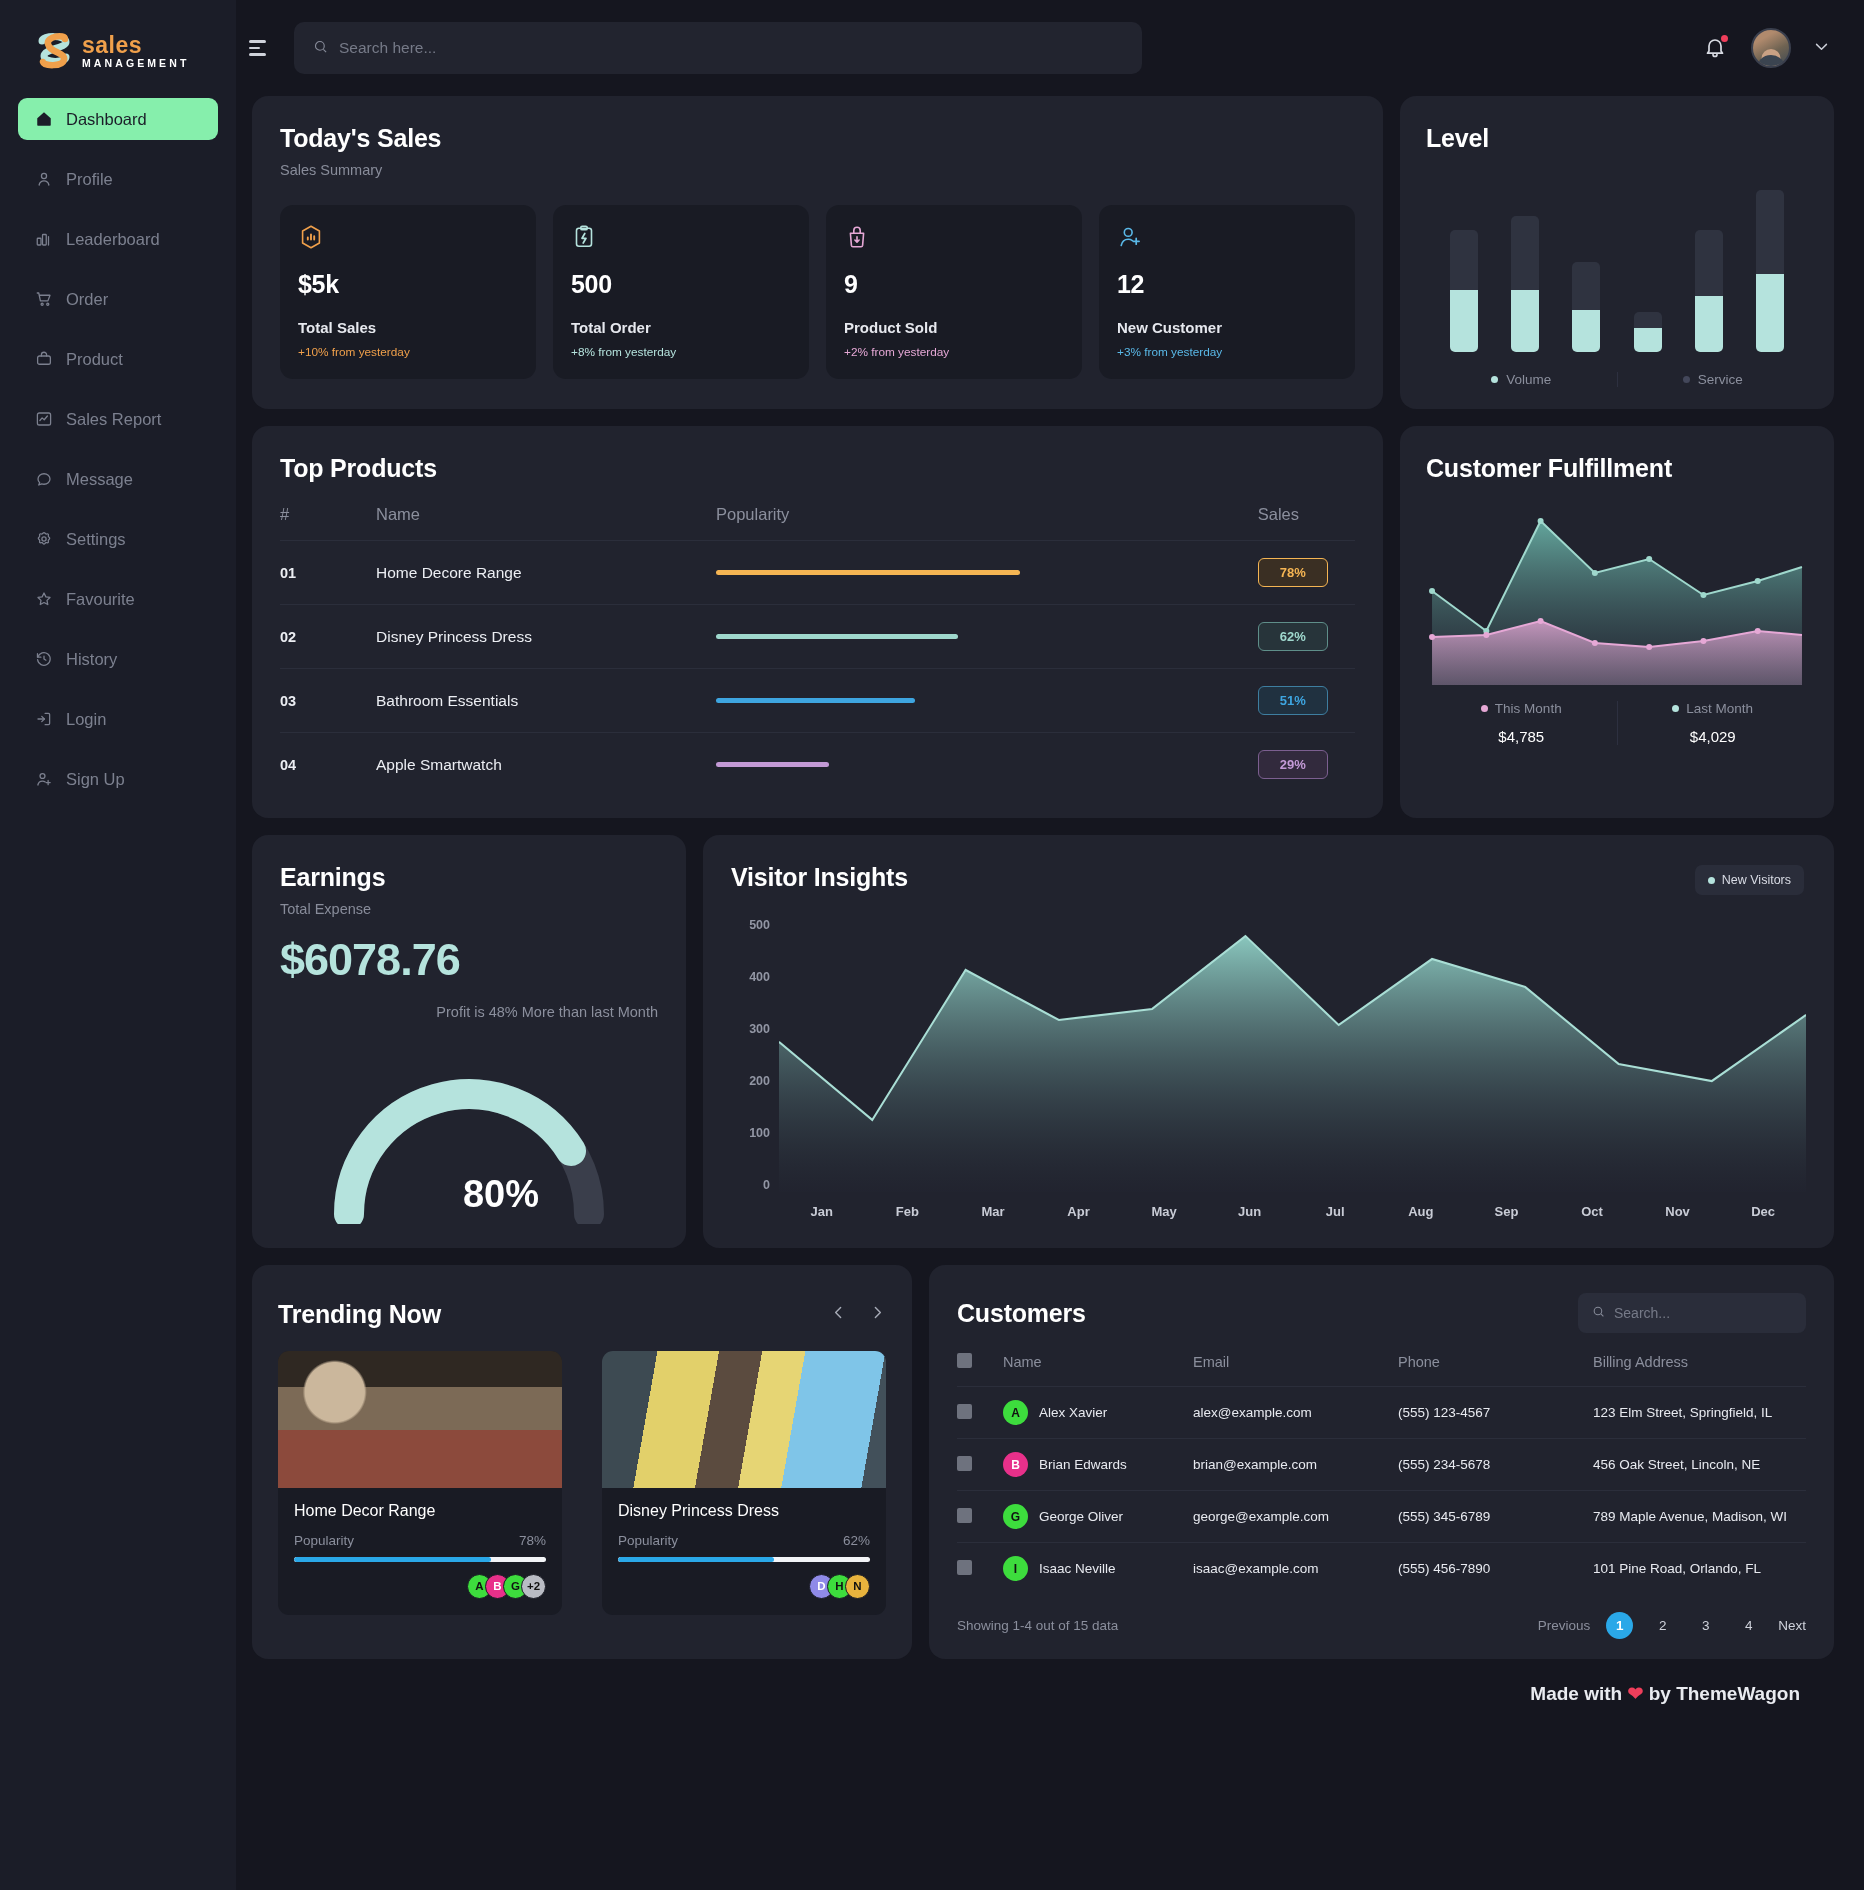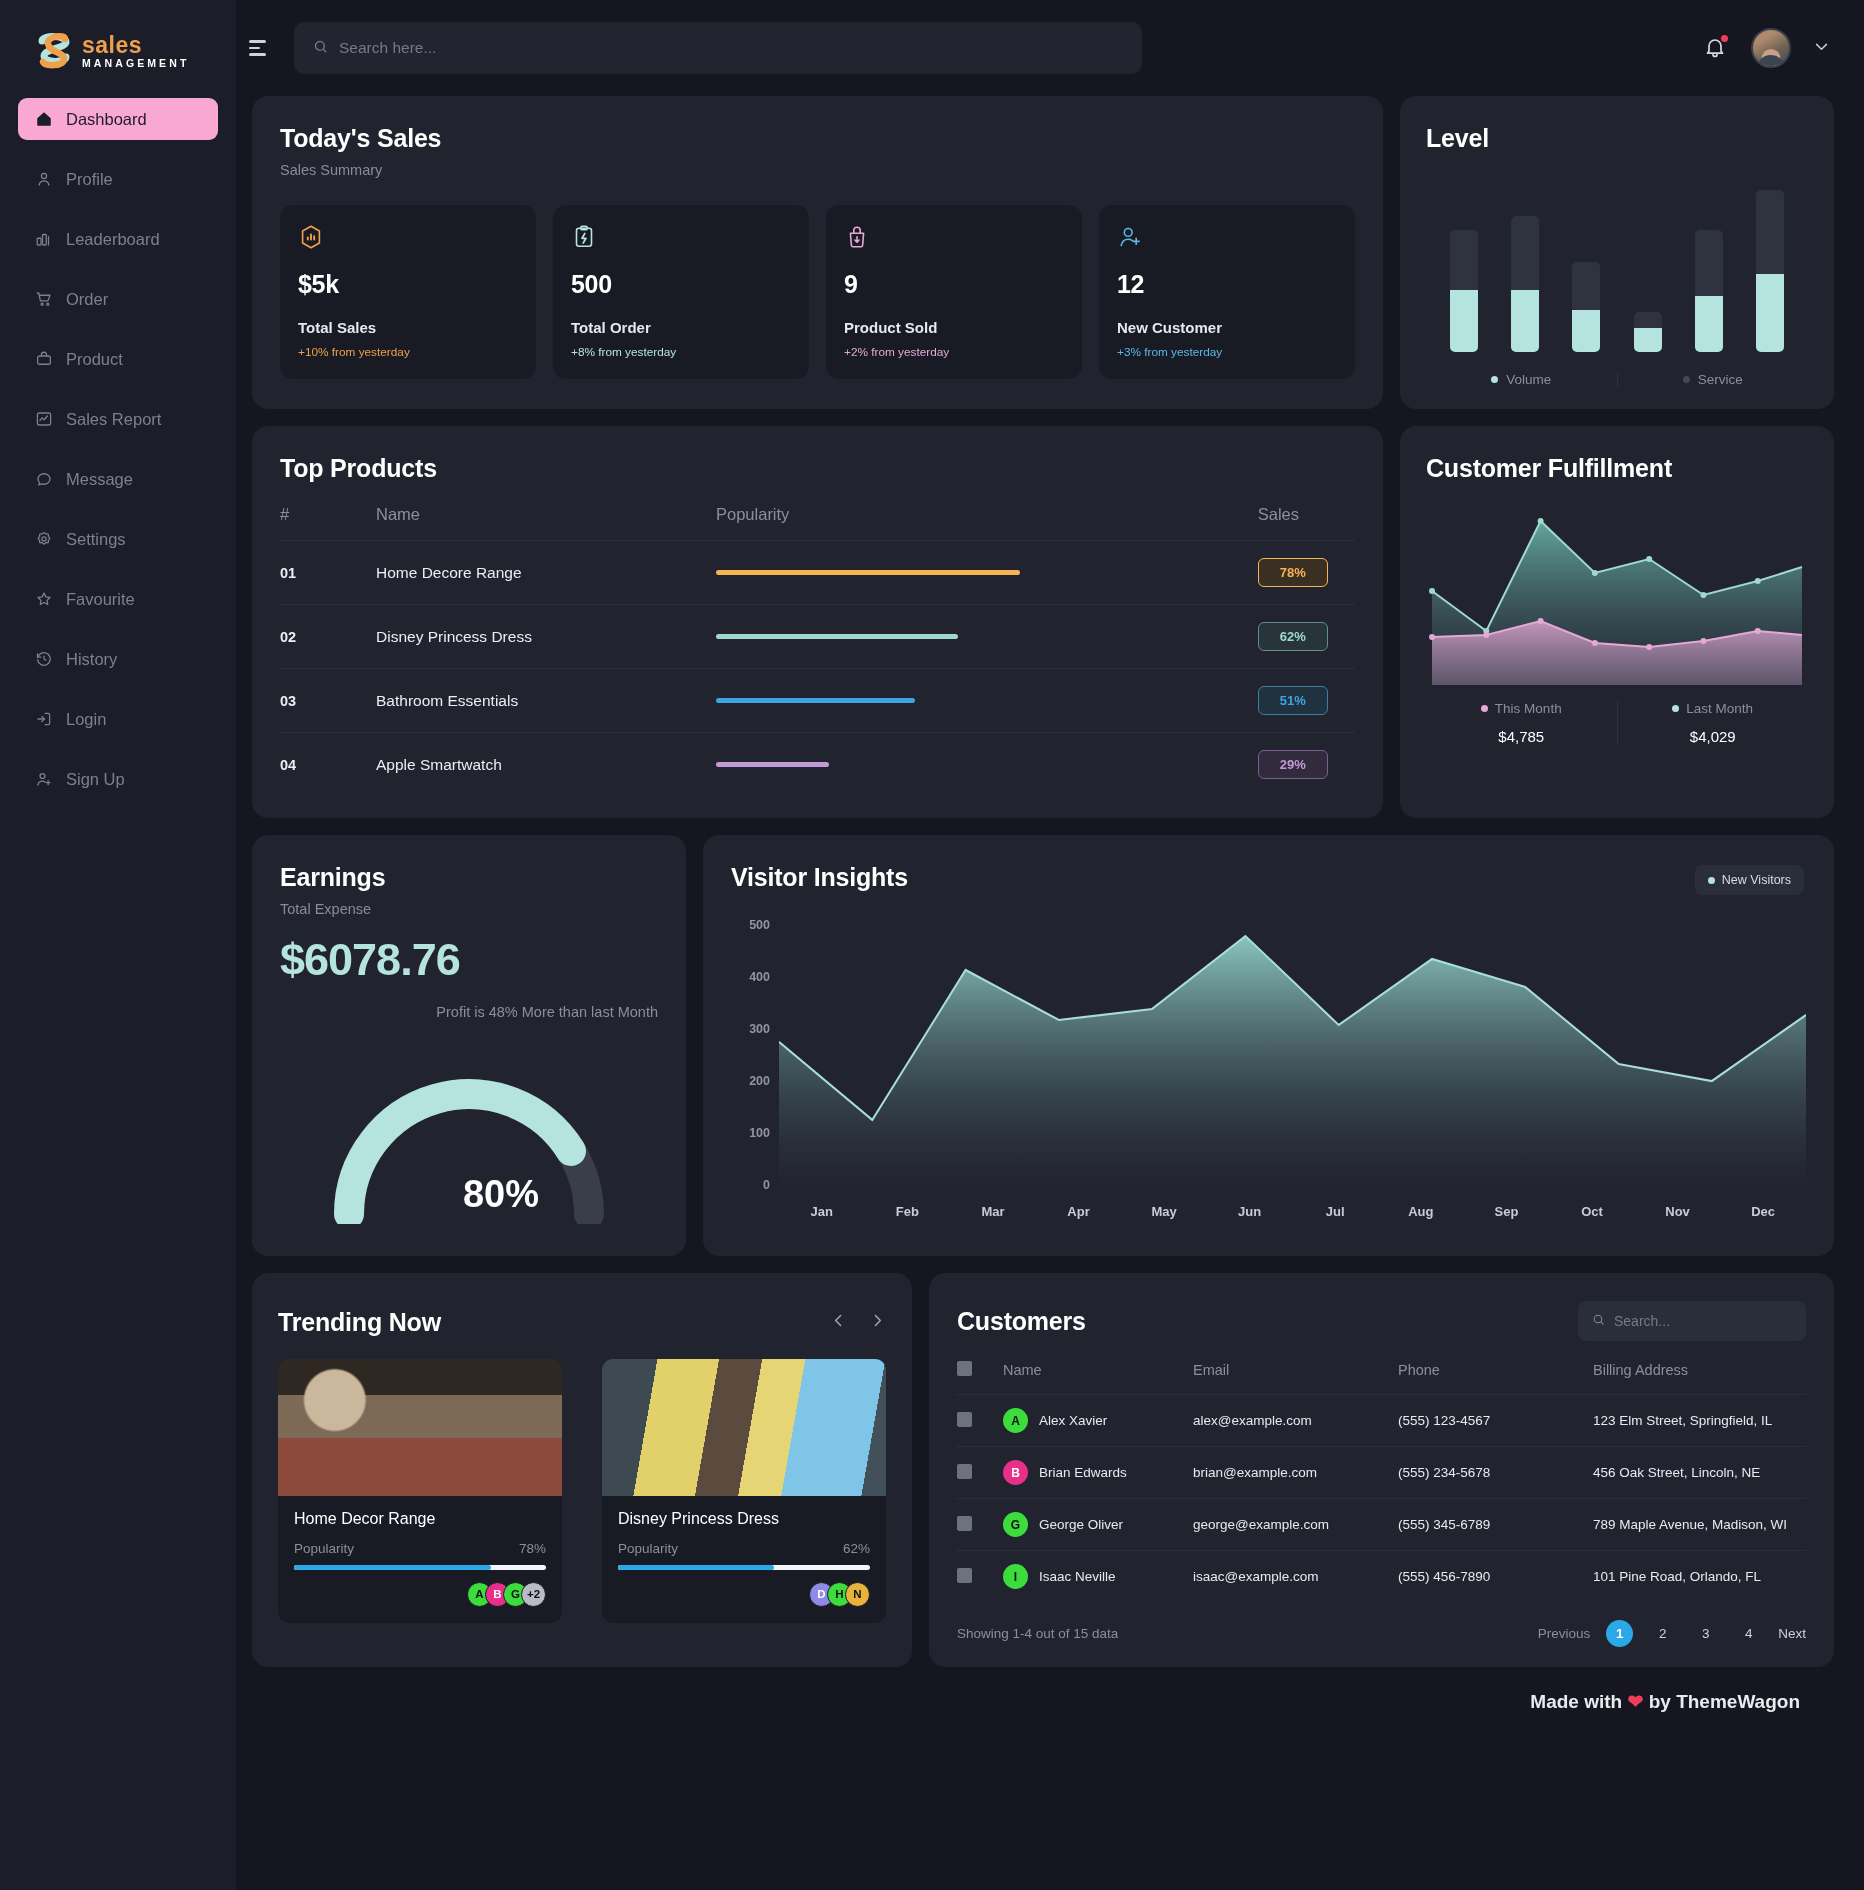--- a/index.html
+++ b/index.html
@@ -7,21 +7,21 @@
   .app{display:flex;width:1864px;height:1890px;}
 
   
   .sidebar{width:236px;flex:0 0 236px;background:#1b1d28;height:1890px;padding-top:18px;}
   .brand{display:flex;align-items:center;gap:10px;padding:14px 0 26px 36px;}
   .brand-mark{width:36px;height:40px;position:relative;flex:0 0 36px;}
   .brand-text .b1{color:#f0a04b;font-size:23px;font-weight:bold;line-height:22px;letter-spacing:.5px;}
   .brand-text .b2{color:#ffffff;font-size:10.5px;font-weight:bold;letter-spacing:3.1px;line-height:14px;}
   .nav{padding:0 18px;}
   .nav-item{display:flex;align-items:center;gap:13px;height:42px;padding:0 16px;border-radius:9px;margin-bottom:18px;color:#7c808f;font-size:16.5px;cursor:pointer;}
-  .nav-item.active{background:#f9a8d4;color:#1b1d28;font-weight:500;}
+  .nav-item.active{background:#86efac;color:#1b1d28;font-weight:500;}
   .nav-item .ico{width:19px;height:19px;display:flex;align-items:center;justify-content:center;flex:0 0 19px;}
   .nav-item svg{width:18px;height:18px;stroke:currentColor;fill:none;stroke-width:1.7;stroke-linecap:round;stroke-linejoin:round;}
 
   
   .main{flex:1;min-width:0;height:1890px;background:#15161f;display:flex;flex-direction:column;}
   .topbar{height:96px;flex:0 0 96px;display:flex;align-items:center;padding:0 34px 0 10px;gap:18px;}
   .burger{width:30px;height:30px;display:flex;flex-direction:column;justify-content:center;gap:4px;cursor:pointer;padding-left:3px;}
   .burger i{display:block;height:2.4px;background:#cfd2db;border-radius:2px;}
   .burger i:nth-child(1){width:17px;}
   .burger i:nth-child(2){width:11px;}
@@ -81,21 +81,21 @@
   
   .fulfill{flex:0 0 434px;padding:28px 26px 20px 26px;display:flex;flex-direction:column;}
   .fulfill-chart{margin-top:20px;height:182px;}
   .fl{display:flex;margin-top:16px;}
   .fl .fi{flex:1;text-align:center;}
   .fl .fi+.fi{border-left:1px solid #2d3040;}
   .fl .t{color:#8b8f9d;font-size:13.5px;display:flex;align-items:center;justify-content:center;gap:7px;}
   .fl .v{color:#fff;font-size:15px;font-weight:500;margin-top:12px;}
 
   
-  .earn{flex:0 0 434px;padding:28px 28px 32px 28px;}
+  .earn{flex:0 0 434px;padding:28px 28px 24px 28px;}
   .earn .sub{color:#888c9a;font-size:14.5px;margin-top:9px;}
   .earn .big{color:#b5e3dd;font-size:45px;font-weight:bold;margin-top:17px;letter-spacing:-1px;}
   .earn .note{color:#8b8f9d;font-size:14.5px;margin-top:18px;text-align:right;}
   .gauge{display:flex;justify-content:center;align-items:flex-end;margin-top:44px;position:relative;height:160px;}
   .gauge .pct{position:absolute;left:50%;bottom:8px;transform:translateX(-50%);color:#fff;font-size:38px;font-weight:bold;margin-left:32px;}
 
   
   .visit{flex:1;padding:28px 28px 14px 28px;position:relative;}
   .nv{position:absolute;right:30px;top:30px;background:#2a2d3a;border-radius:7px;padding:8px 13px;color:#d9dce5;font-size:12.5px;display:flex;align-items:center;gap:7px;}
   .vwrap{display:flex;margin-top:22px;}

